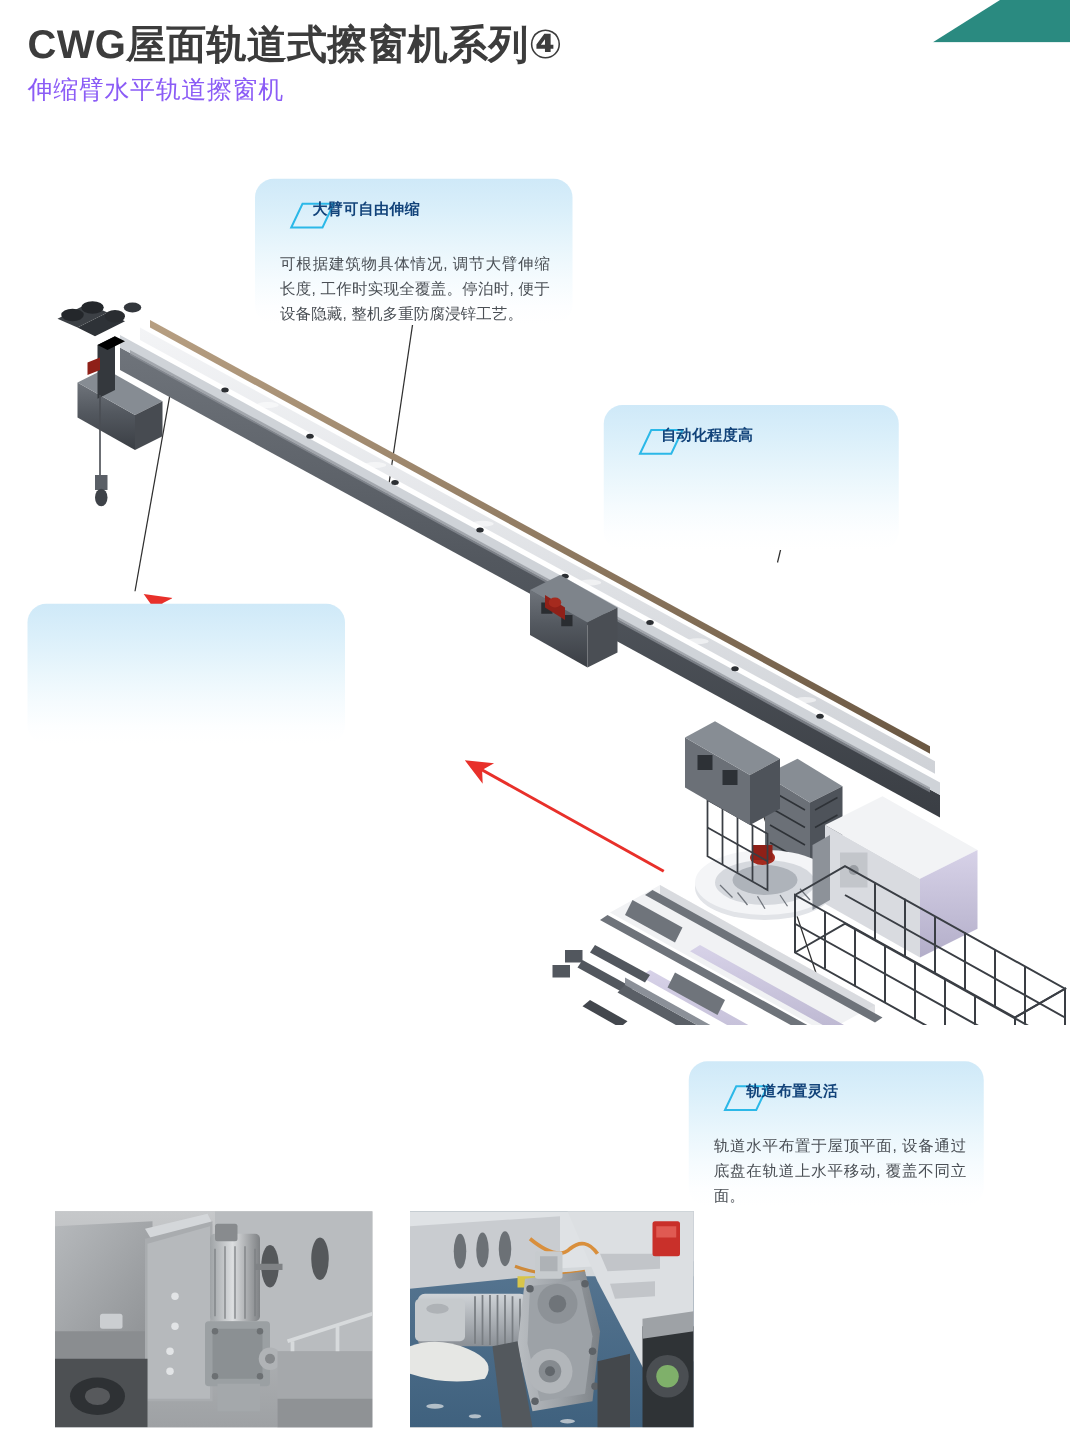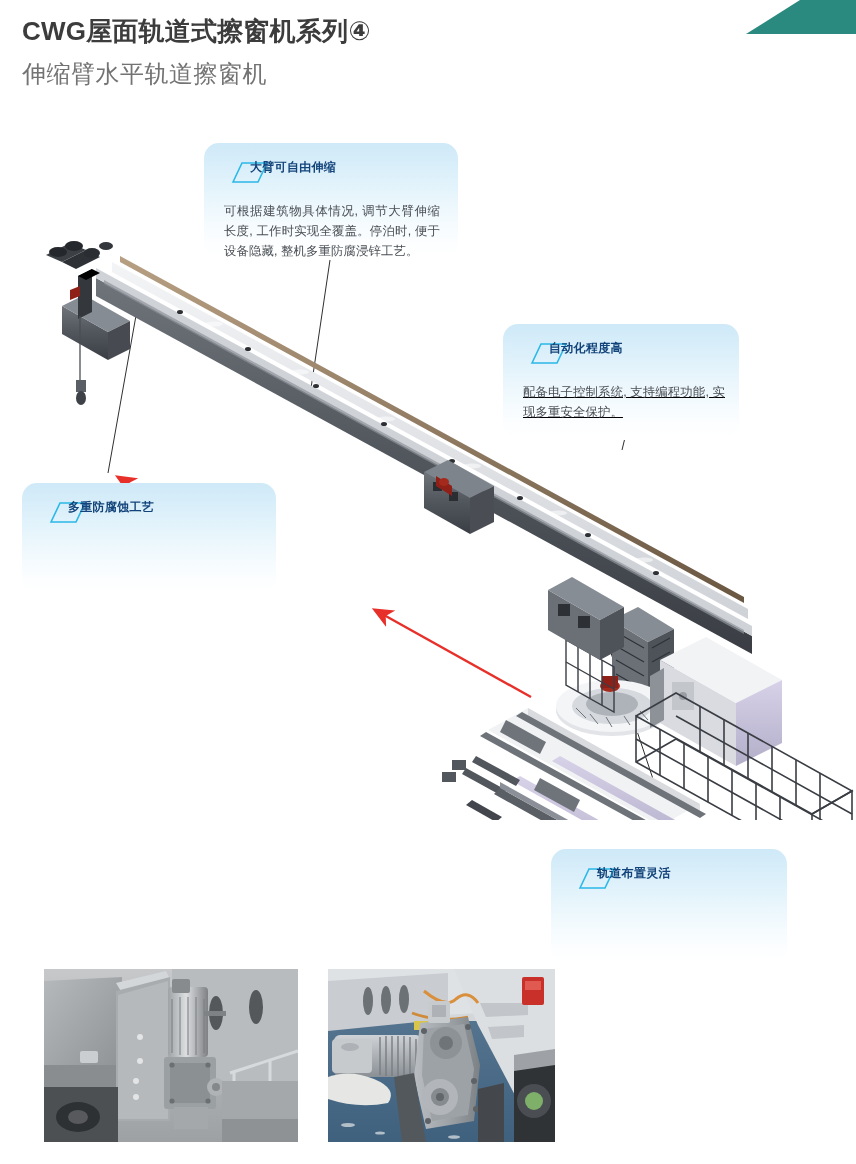--- a/index.html
+++ b/index.html
@@ -13,26 +13,26 @@
   
   .corner-deco{
     position:absolute; top:0; right:0; width:116px; height:34px;
     overflow:hidden; pointer-events:none;
   }
   .corner-deco svg{ display:block; }
 
   
   .title-main{
     position:absolute; left:22px; top:14px;
-    font-size:26px; font-weight:bold; color:#3c3c3c;
+    font-size:32px; font-weight:bold; color:#3c3c3c;
     letter-spacing:.2px; white-space:nowrap;
   }
   .title-sub{
     position:absolute; left:22px; top:58px;
-    font-size:24px; font-weight:normal; color:#737373;
+    font-size:20px; font-weight:normal; color:#8b5cf6;
     letter-spacing:.5px; white-space:nowrap;
   }
 
   
   .callout{
     position:absolute;
     border-radius:15px;
     background:linear-gradient(to bottom,
         #cfe9f8 0%, #daeffa 22%, #e9f6fc 48%, #f5fbfe 70%, #fdfeff 88%, #ffffff 100%);
   }
@@ -54,21 +54,21 @@
   }
   .callout-body{
     margin:12px 18px 0 20px;
     font-size:12.4px; line-height:1.62; color:#4a4f55;
     letter-spacing:.1px;
     text-align:justify;
   }
 
   
   #callout-boom      { left:204px; top:143px;  width:254px; height:116px; }
-  #callout-auto      { left:503px; top:324px;  width:236px; height:116px;text-decoration:underline; }
+  #callout-auto      { left:483px; top:324px;  width:236px; height:116px; }
   #callout-corrosion { left:22px;  top:483px;  width:254px; height:112px; }
   #callout-rail      { left:551px; top:849px;  width:236px; height:116px; }
 
   #callout-auto .callout-body,
   #callout-rail .callout-body { margin-right:14px; }
 
   
   .illus{
     position:absolute; left:0; top:120px; width:856px; height:700px;
     pointer-events:none;
@@ -307,43 +307,35 @@
 
 <div class="callout" id="callout-auto">
   <div class="callout-head">
     <span class="head-icon">
       <svg width="44" height="25" viewBox="0 0 44 25">
         <polygon points="9,22 18,3 43,3 34,22" fill="none" stroke="#2bb8e8" stroke-width="1.6"></polygon>
       </svg>
     </span>
     <span class="callout-title">自动化程度高</span>
   </div>
-  <div class="callout-body">配备电子控制系统, 支持编程功能, 实现多重安全保护。</div>
 </div>
 
 <div class="callout" id="callout-corrosion">
-  <div class="callout-head">
-    <span class="head-icon">
-      <svg width="44" height="25" viewBox="0 0 44 25">
-        <polygon points="9,22 18,3 43,3 34,22" fill="none" stroke="#2bb8e8" stroke-width="1.6"></polygon>
-      </svg>
-    </span>
-    <span class="callout-title">多重防腐蚀工艺</span>
-  </div>
 </div>
 
 <div class="callout" id="callout-rail">
   <div class="callout-head">
     <span class="head-icon">
       <svg width="44" height="25" viewBox="0 0 44 25">
         <polygon points="9,22 18,3 43,3 34,22" fill="none" stroke="#2bb8e8" stroke-width="1.6"></polygon>
       </svg>
     </span>
     <span class="callout-title">轨道布置灵活</span>
   </div>
+  <div class="callout-body">轨道水平布置于屋顶平面, 设备通过底盘在轨道上水平移动, 覆盖不同立面。</div>
 </div>
 
 <div class="photo" id="photo-gearbox-mono">
   <svg viewBox="0 0 254 173" preserveAspectRatio="none">
     <defs>
       <linearGradient id="pm-bg" x1="0" y1="0" x2="0" y2="1">
         <stop offset="0" stop-color="#c6c8ca"></stop>
           <stop offset="1" stop-color="#9ea1a4"></stop>
       </linearGradient>
       <linearGradient id="pm-panel" x1="0" y1="0" x2="1" y2="1">

